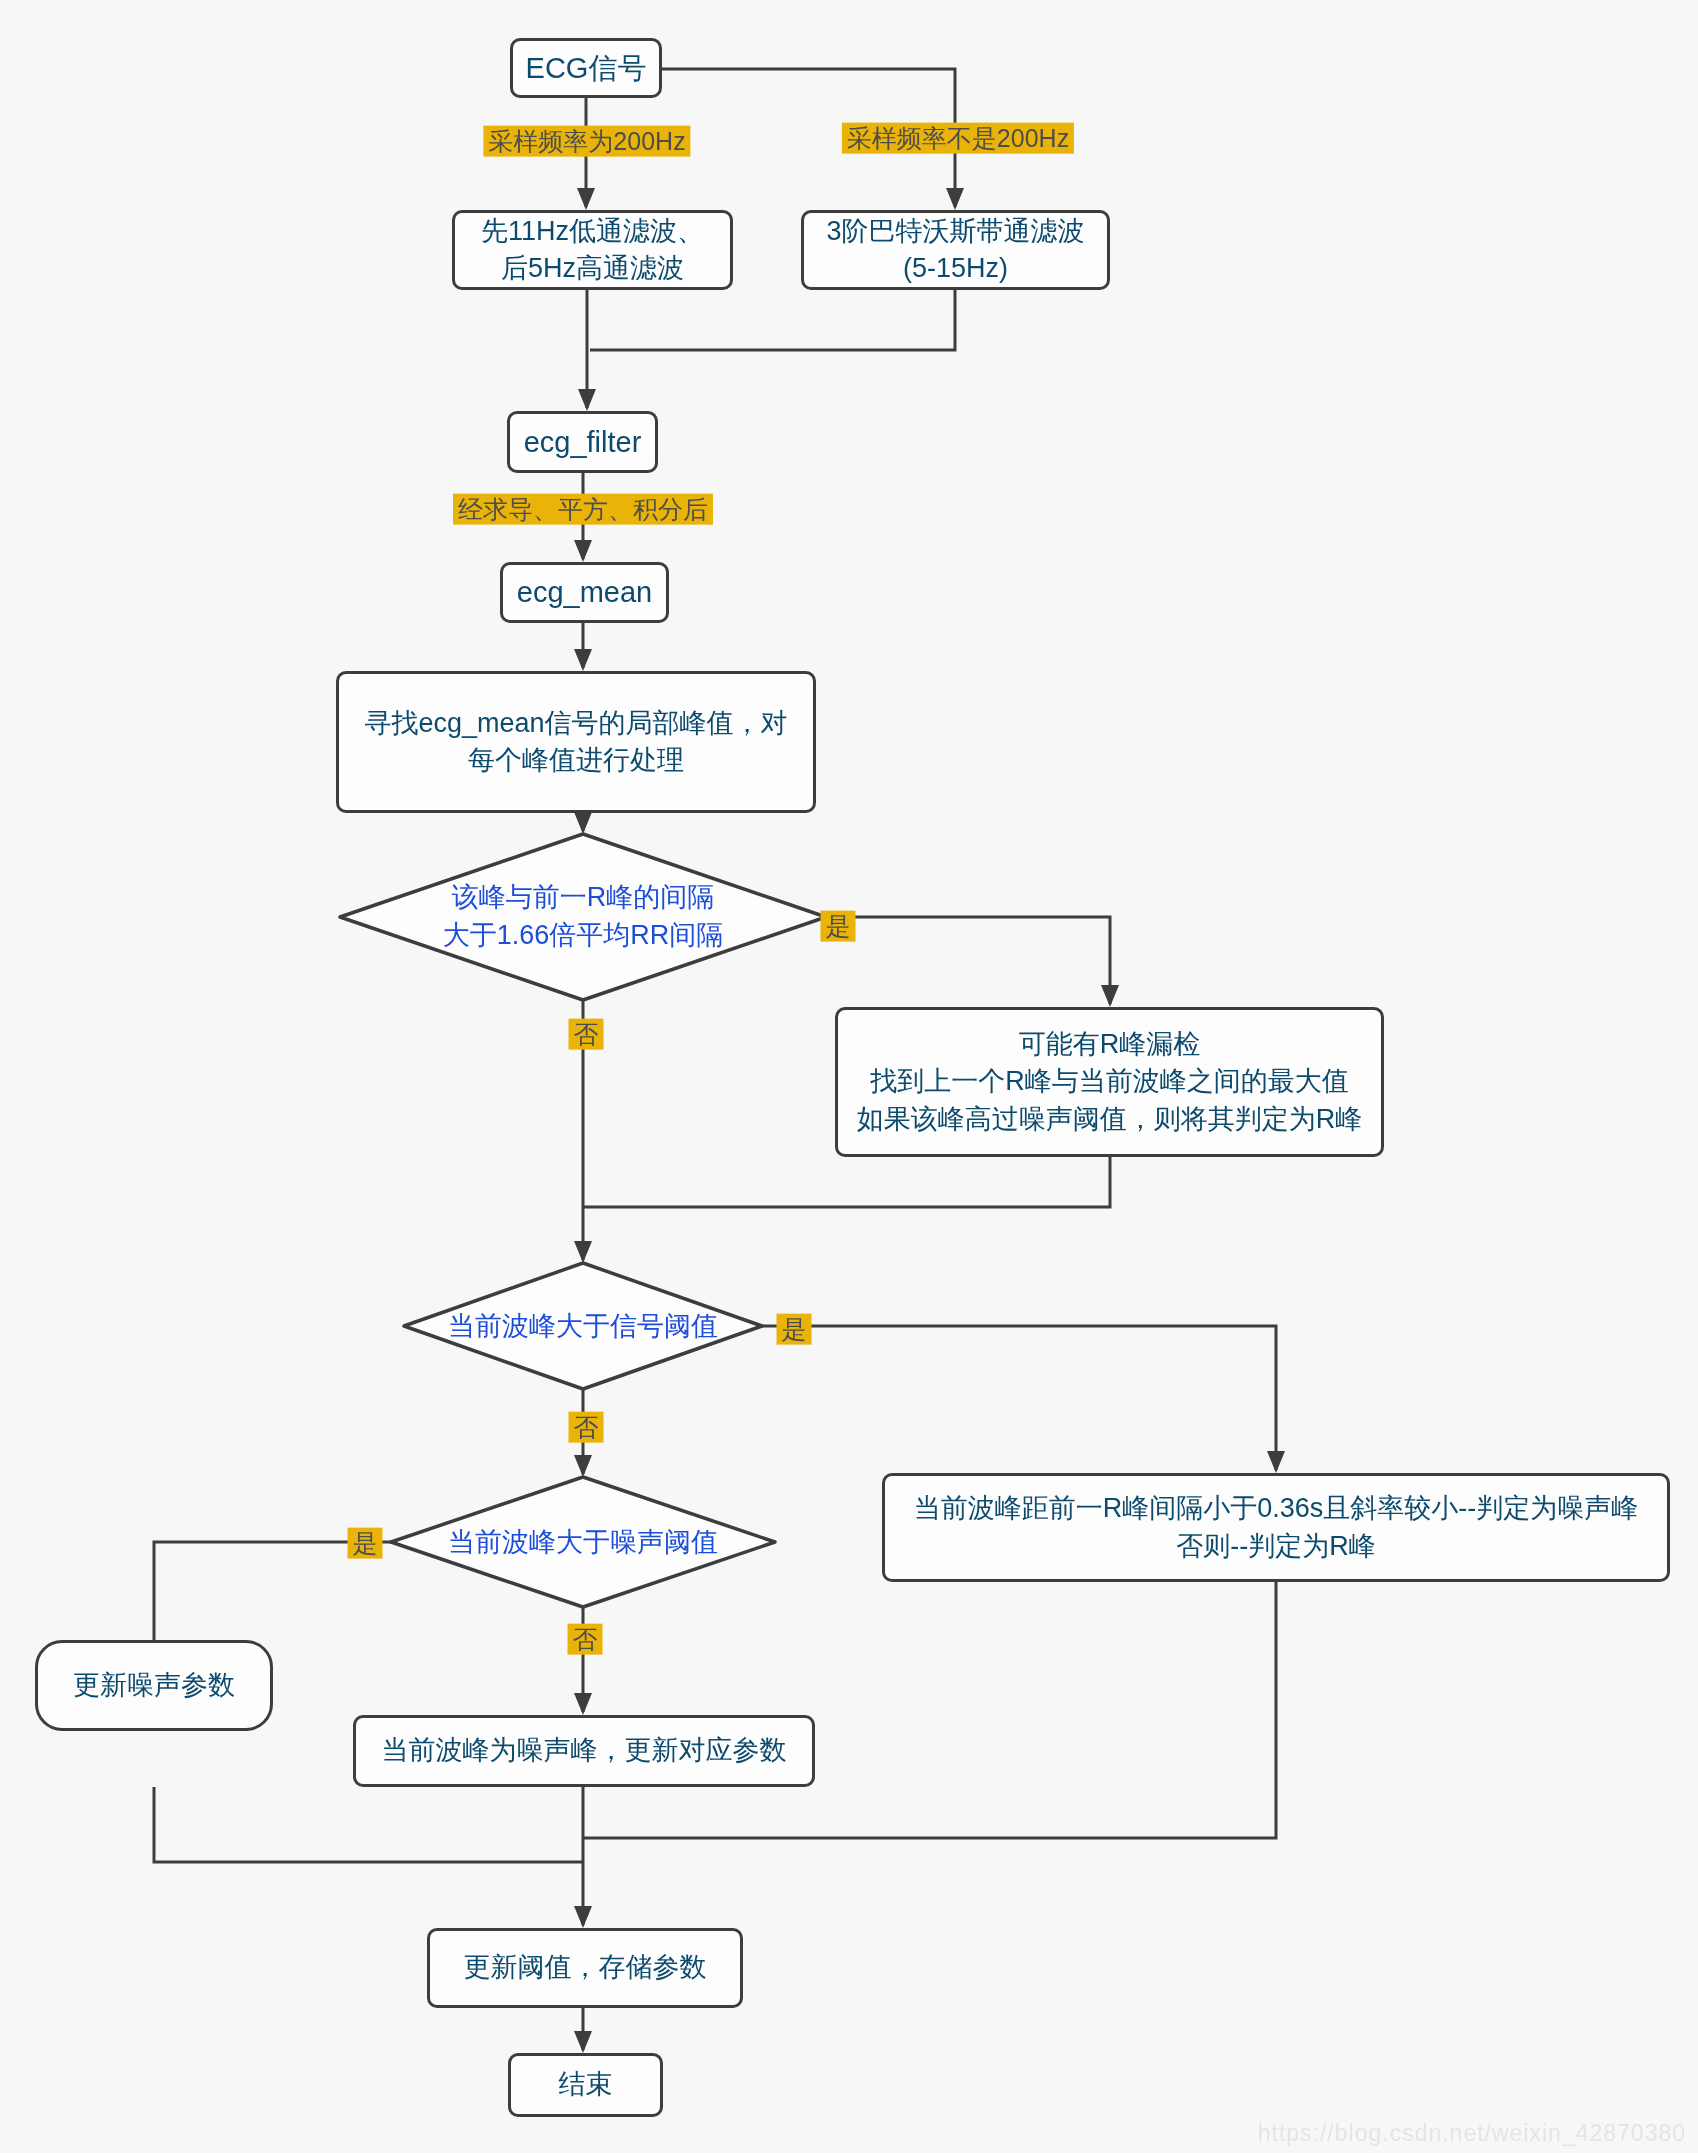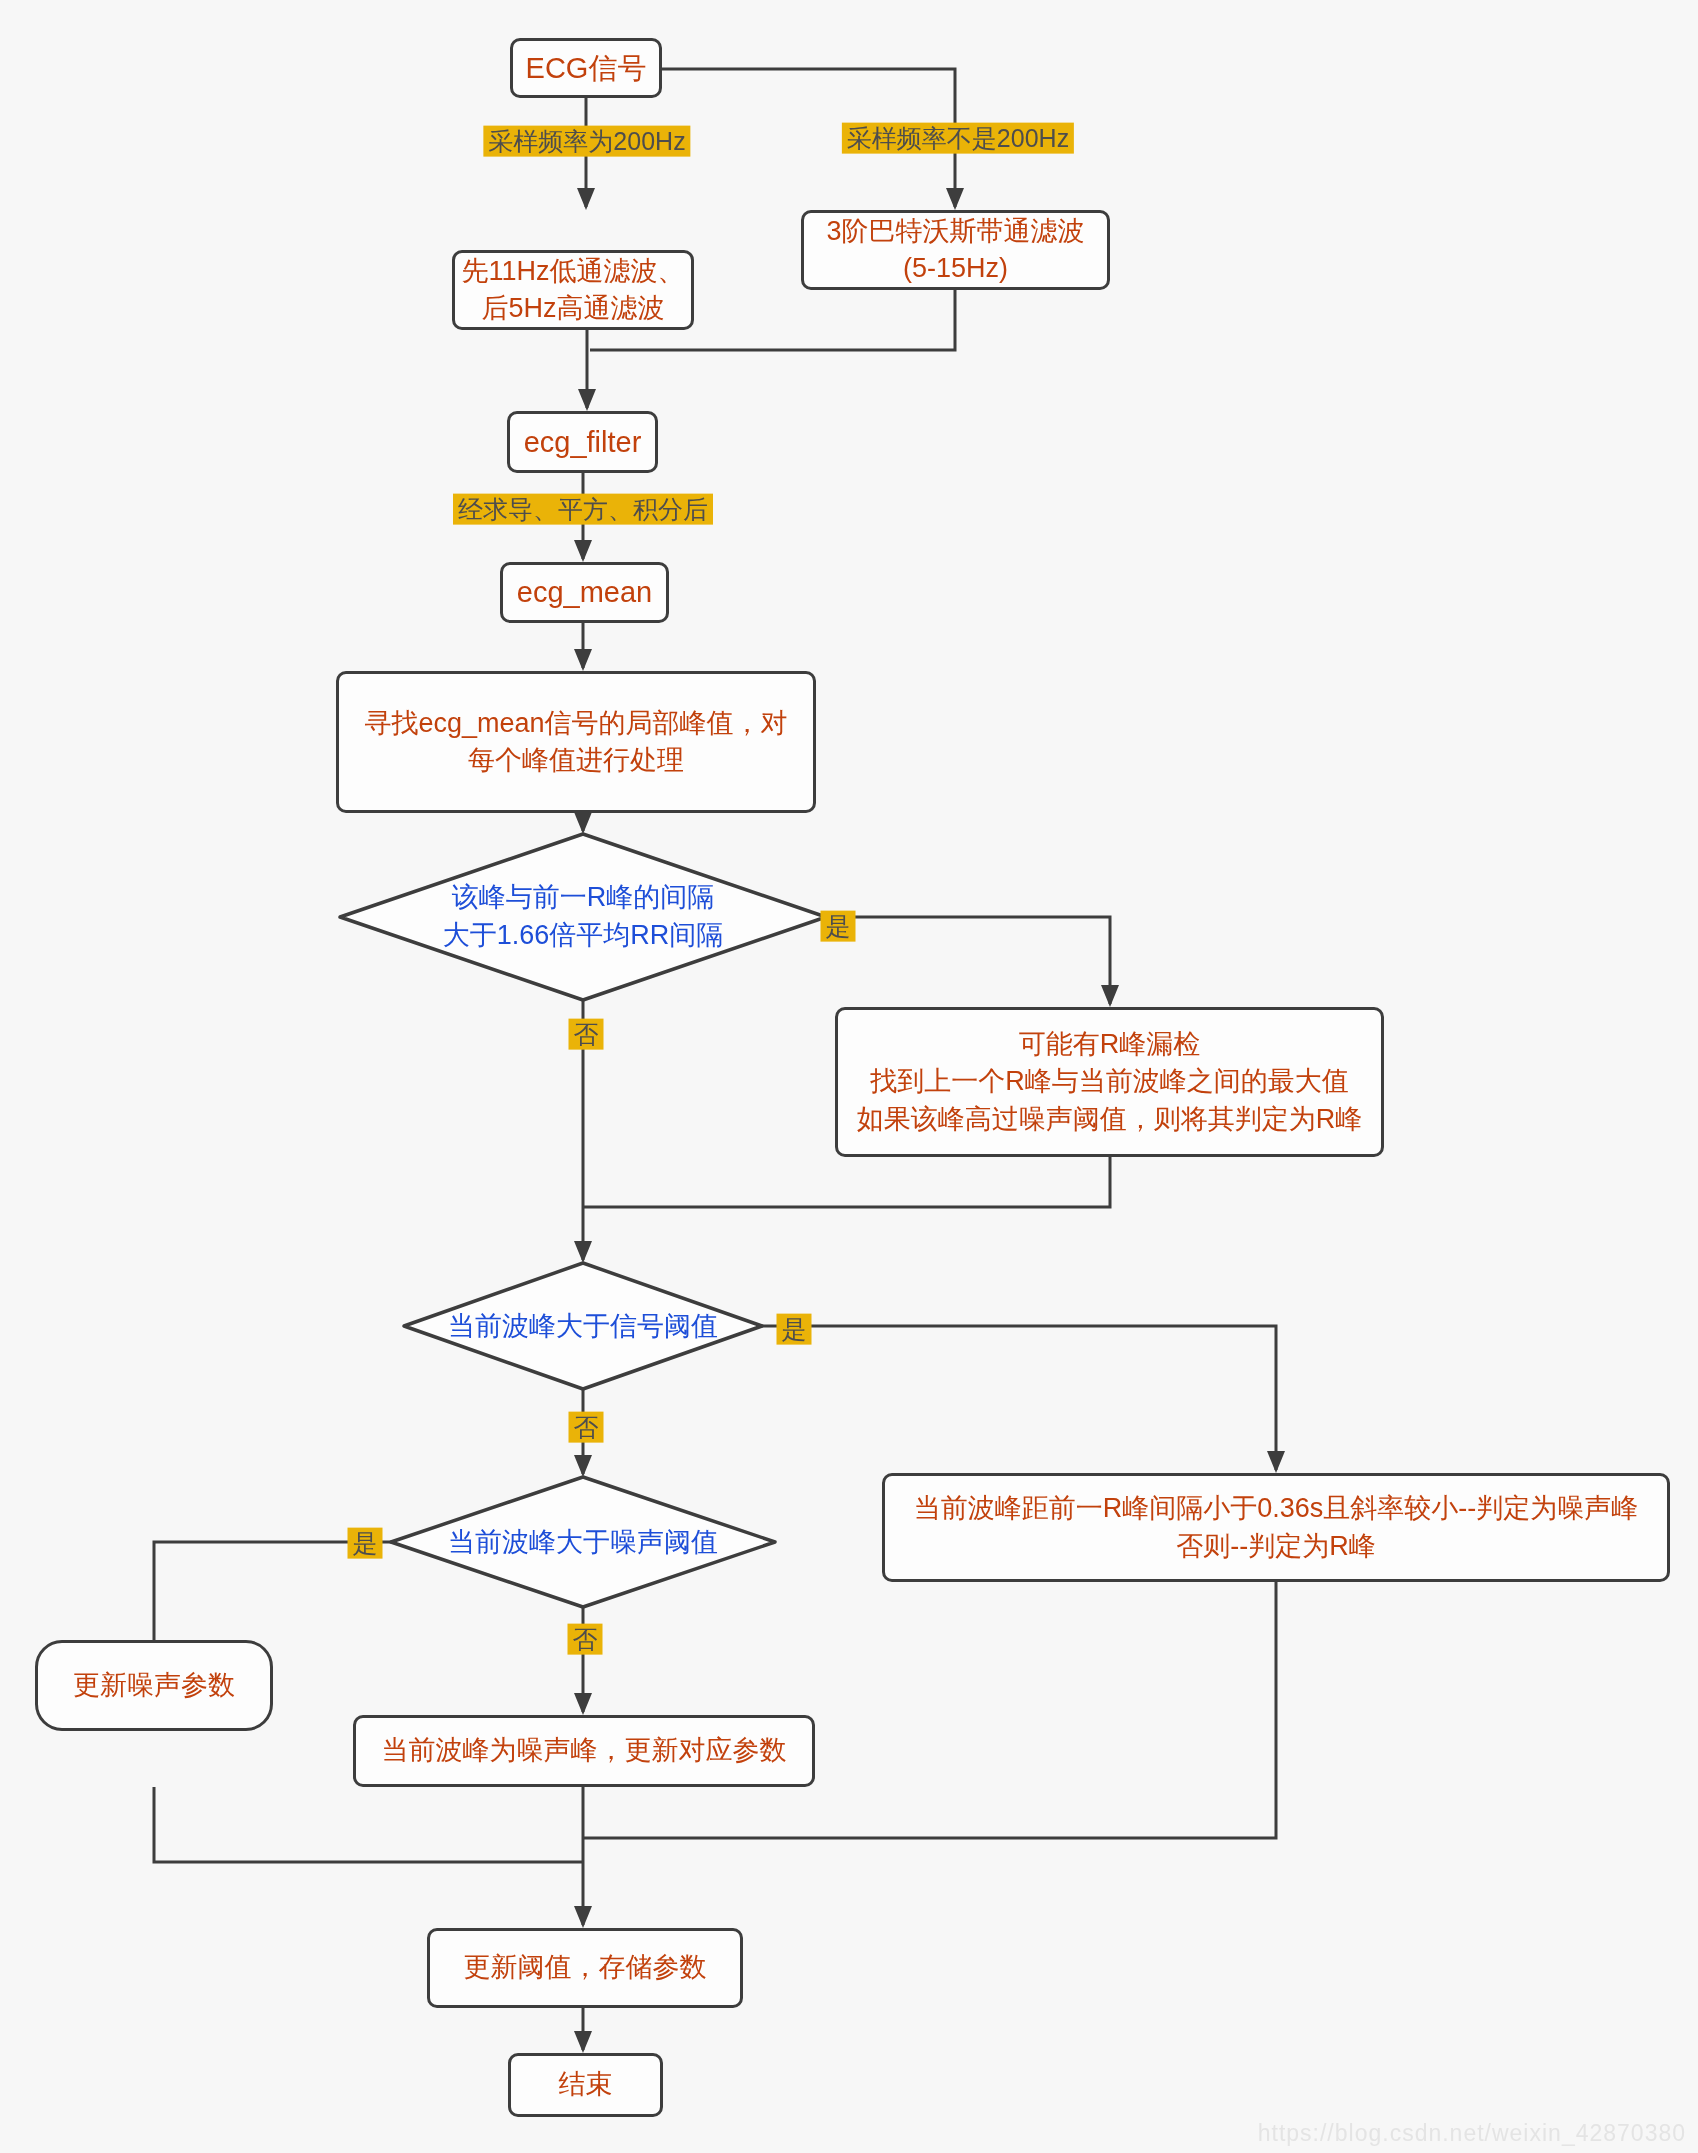--- a/index.html
+++ b/index.html
@@ -8,21 +8,21 @@
     position:relative; width:1698px; height:2153px;
     background:#f7f7f7; overflow:hidden;
   }
   svg.edges { position:absolute; left:0; top:0; }
   .edge { fill:none; stroke:#3d3d3d; stroke-width:3px; }
   .diamond { fill:#fdfdfd; stroke:#3d3d3d; stroke-width:3.5px; stroke-linejoin:round; }
   .node {
     position:absolute; box-sizing:border-box;
     background:#fdfdfd; border:3.5px solid #3d3d3d; border-radius:10px;
     display:flex; flex-direction:column; align-items:center; justify-content:center;
-    text-align:center; color:#c2410c; font-size:27px; line-height:1.38;
+    text-align:center; color:#0c4a6e; font-size:27px; line-height:1.38;
     padding:2px 4px; white-space:nowrap;
   }
   .dlabel {
     position:absolute; transform:translate(-50%,-50%);
     text-align:center; color:#1d4ed8; font-size:27px; line-height:1.42; white-space:nowrap;
   }
   .elabel {
     position:absolute; transform:translate(-50%,-50%);
     background:#eab308; color:#4d4d4d; font-size:25px; line-height:1.15;
     padding:1px 5px; white-space:nowrap;
@@ -65,21 +65,21 @@
 
     <polygon class="diamond" points="340,917 583,834 826,917 583,1000"></polygon>
     <polygon class="diamond" points="404,1326 583,1263 762,1326 583,1389"></polygon>
     <polygon class="diamond" points="391,1542 583,1477 775,1542 583,1607"></polygon>
   </svg>
 
   <div class="node" style="left:510px; top:38px; width:152px; height:60px; font-size:29px;">
     <div>ECG信号</div>
   </div>
 
-  <div class="node" style="left:452px; top:210px; width:242px; height:80px;margin-top:40px;">
+  <div class="node" style="left:452px; top:210px; width:281px; height:80px;">
     <div>先11Hz低通滤波、</div>
     <div>后5Hz高通滤波</div>
   </div>
 
   <div class="node" style="left:801px; top:210px; width:309px; height:80px;">
     <div>3阶巴特沃斯带通滤波</div>
     <div>(5-15Hz)</div>
   </div>
 
   <div class="node" style="left:507px; top:411px; width:151px; height:62px; font-size:29px;">

